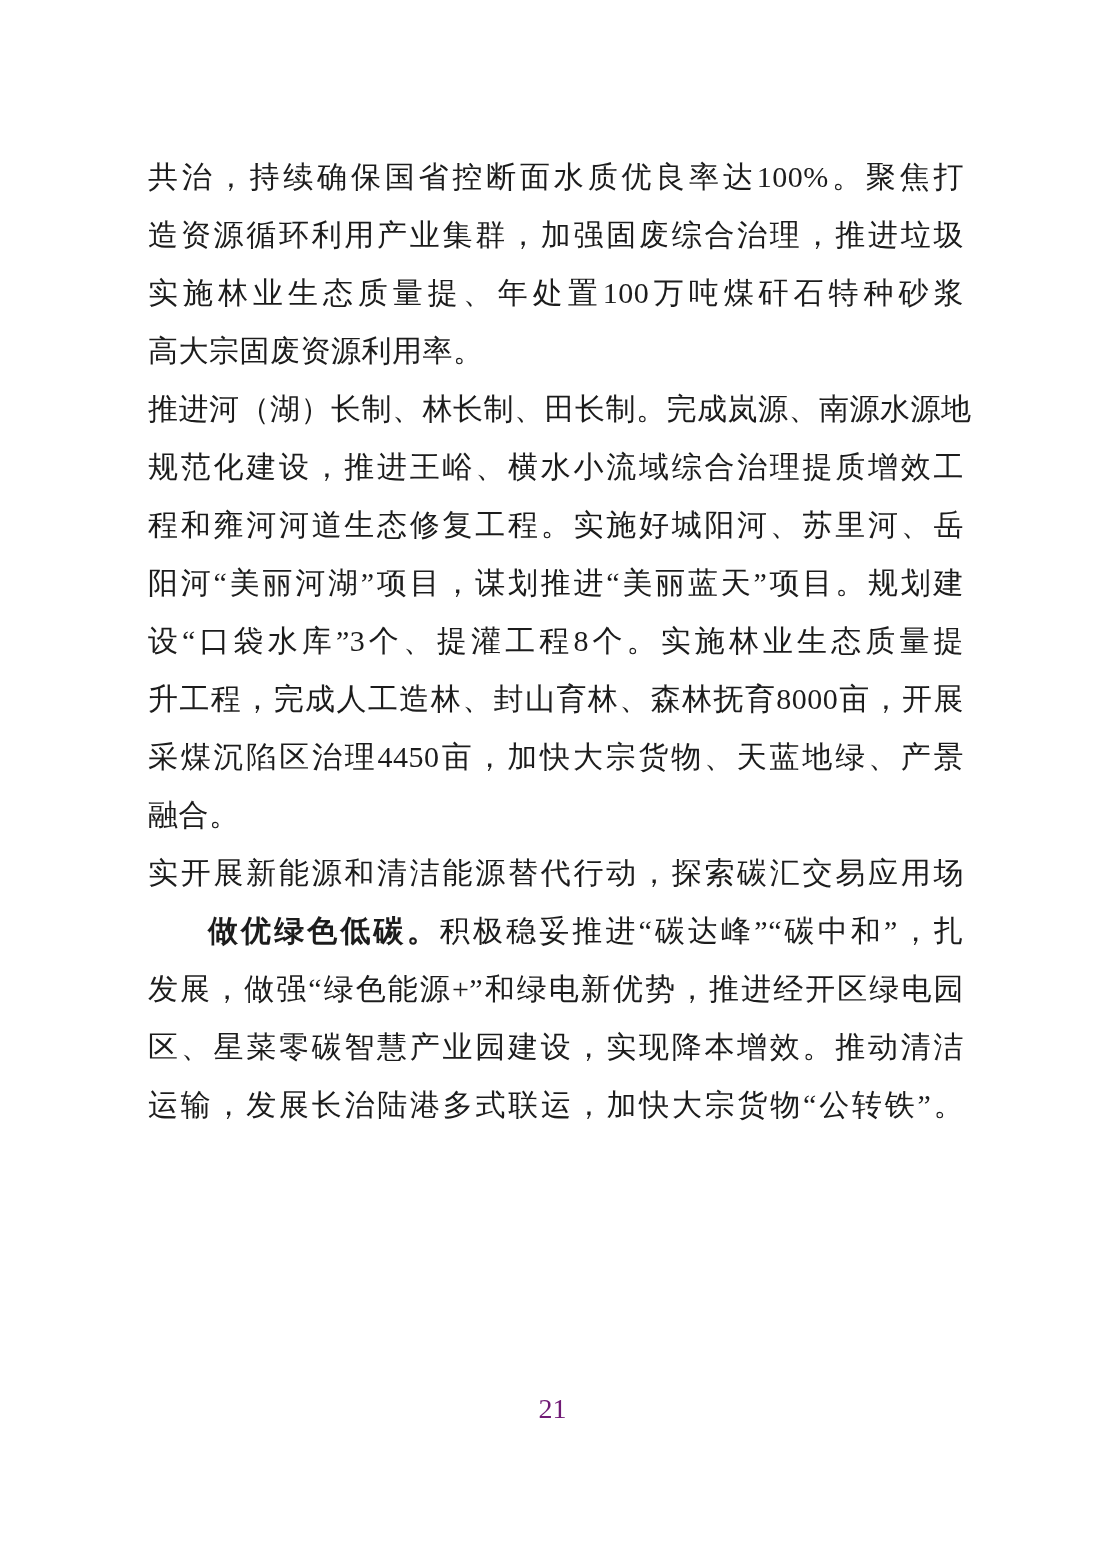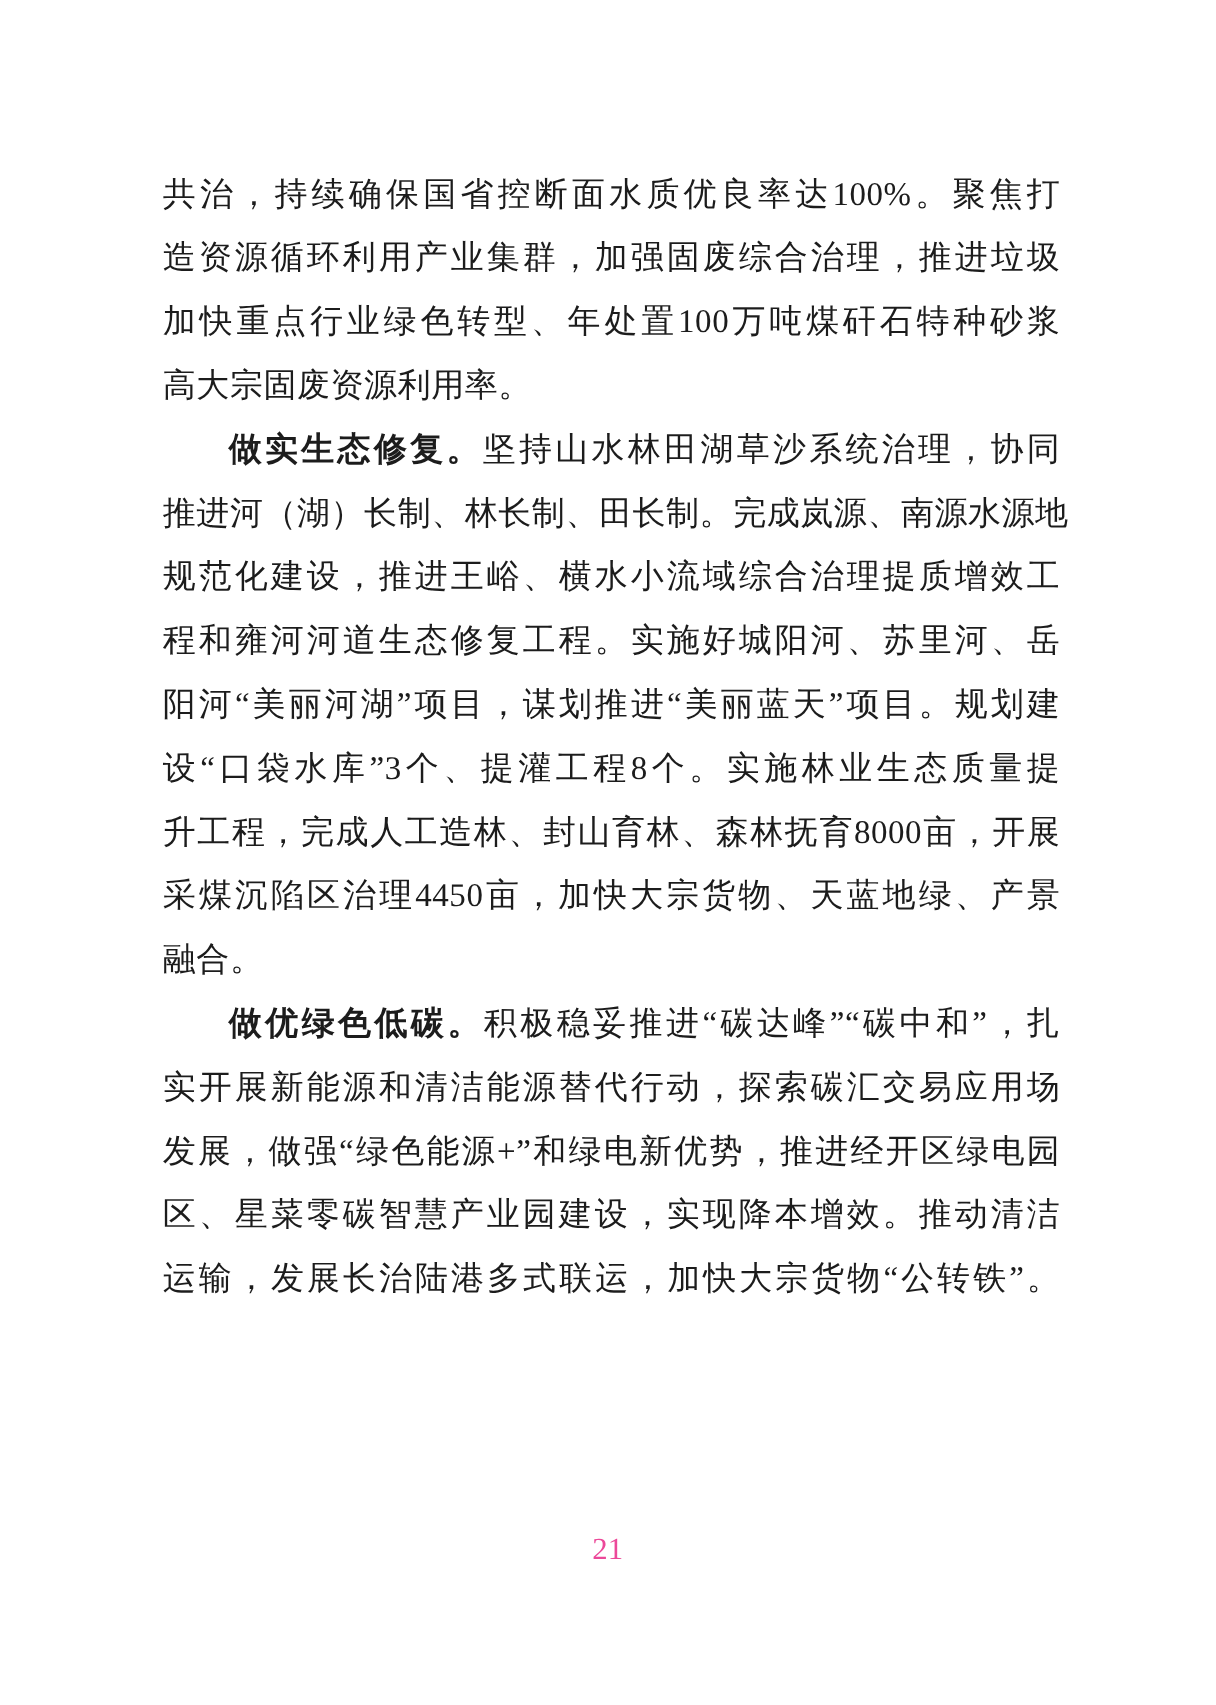--- a/index.html
+++ b/index.html
@@ -49,52 +49,51 @@
     font-weight: 700;
   }
   .page-number {
     position: absolute;
     top: 1392px;
     left: 0;
     width: 100%;
     text-align: center;
     font-size: 28px;
     line-height: 34px;
-    color: #ec4899;
+    color: #701a75;
   }
 </style>
 </head>
 <body>
 
 <main class="page">
 
   <section class="text-block">
 
     <div class="para">
       <div class="line">共治，持续确保国省控断面水质优良率达100%。聚焦打</div>
       <div class="line">造资源循环利用产业集群，加强固废综合治理，推进垃圾</div>
-      <div class="line">加快重点行业绿色转型、年处置100万吨煤矸石特种砂浆</div>
+      <div class="line">实施林业生态质量提、年处置100万吨煤矸石特种砂浆</div>
       <div class="line end">高大宗固废资源利用率。</div>
     </div>
 
     <div class="para">
-      <div class="line first"><b class="lead">做实生态修复。</b><span>坚持山水林田湖草沙系统治理，协同</span></div>
       <div class="line">推进河（湖）长制、林长制、田长制。完成岚源、南源水源地</div>
       <div class="line">规范化建设，推进王峪、横水小流域综合治理提质增效工</div>
       <div class="line">程和雍河河道生态修复工程。实施好城阳河、苏里河、岳</div>
       <div class="line">阳河“美丽河湖”项目，谋划推进“美丽蓝天”项目。规划建</div>
       <div class="line">设“口袋水库”3个、提灌工程8个。实施林业生态质量提</div>
       <div class="line">升工程，完成人工造林、封山育林、森林抚育8000亩，开展</div>
       <div class="line">采煤沉陷区治理4450亩，加快大宗货物、天蓝地绿、产景</div>
       <div class="line end">融合。</div>
     </div>
 
     <div class="para">
+      <div class="line">实开展新能源和清洁能源替代行动，探索碳汇交易应用场</div>
       <div class="line first"><b class="lead">做优绿色低碳。</b><span>积极稳妥推进“碳达峰”“碳中和”，扎</span></div>
-      <div class="line">实开展新能源和清洁能源替代行动，探索碳汇交易应用场</div>
       <div class="line">发展，做强“绿色能源+”和绿电新优势，推进经开区绿电园</div>
       <div class="line">区、星菜零碳智慧产业园建设，实现降本增效。推动清洁</div>
       <div class="line">运输，发展长治陆港多式联运，加快大宗货物“公转铁”。</div>
     </div>
 
   </section>
 
   <div class="page-number">21</div>
 
 </main>

